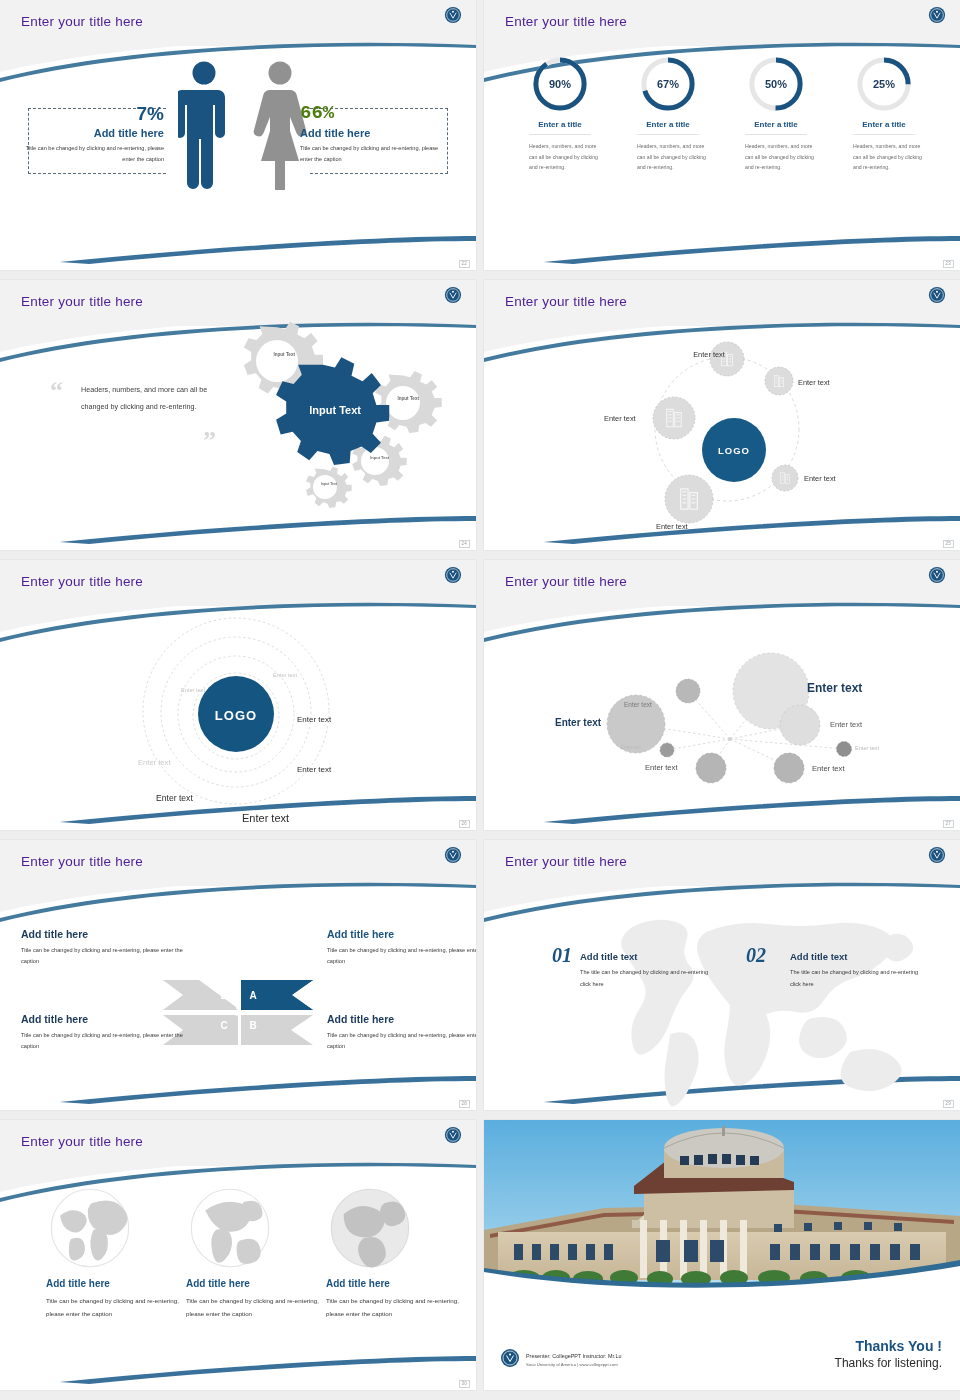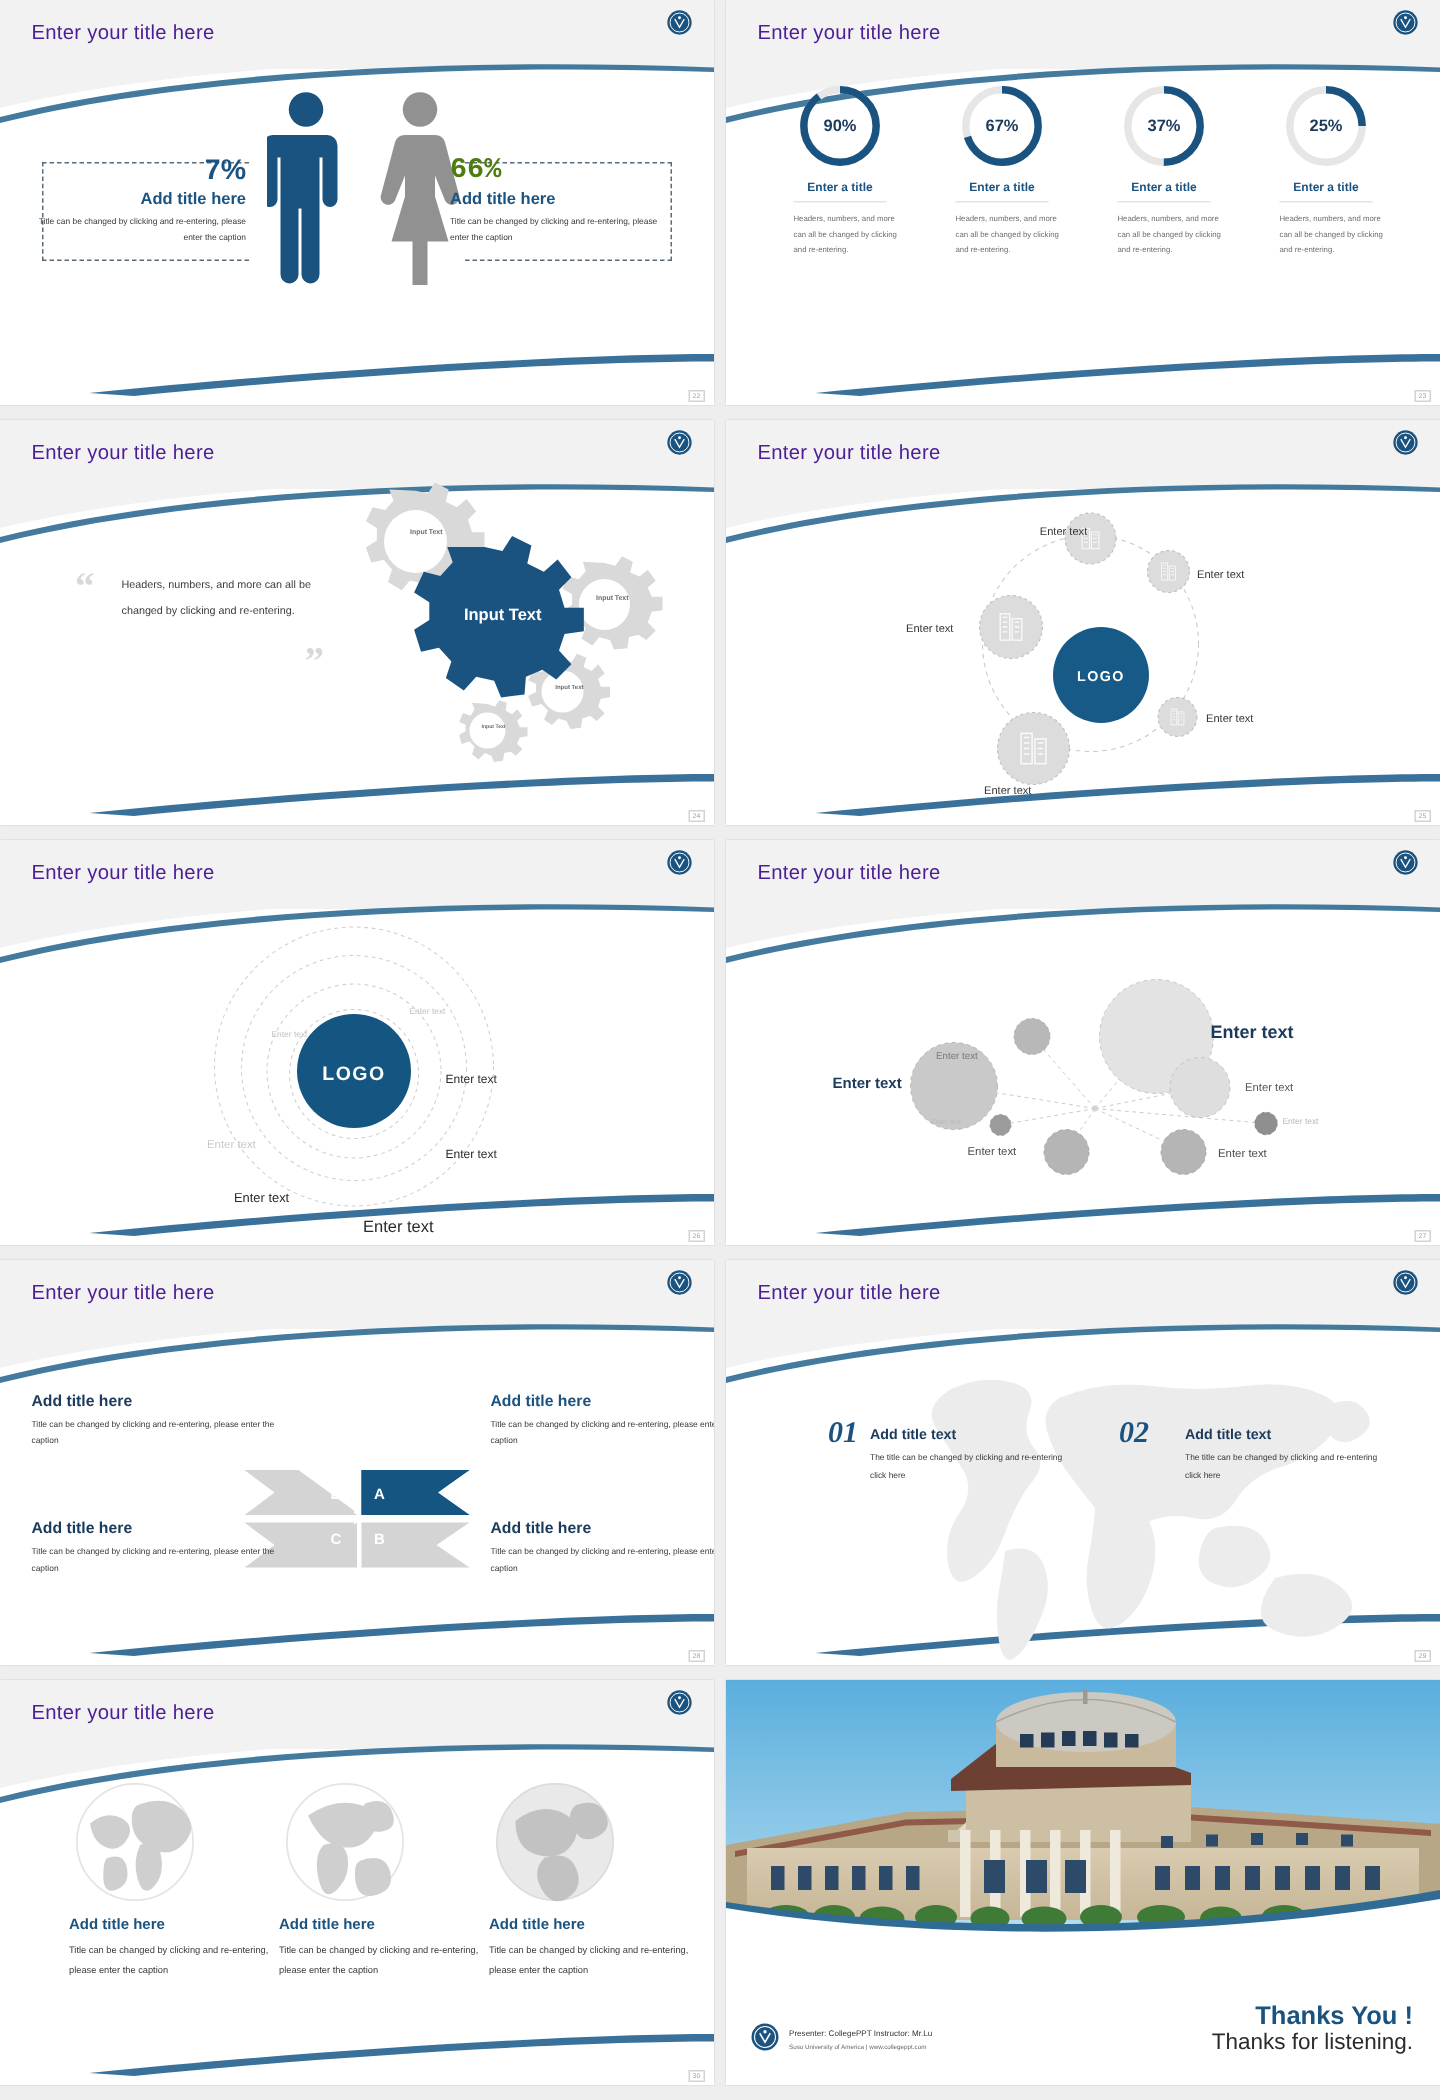--- a/index.html
+++ b/index.html
@@ -112,22 +112,22 @@
   .globe-h{ font-size:10px; font-weight:bold; color:#1b5380; margin-top:6px; }
   .globe-p{ font-size:6.2px; color:#3a3a3a; line-height:2.1; margin-top:5px; }
 
   
   .photo-slide{ background:#ffffff; position:relative; }
   .sky{ position:absolute; left:0; top:0; width:100%; height:172px; }
   .thanks-area{ position:absolute; left:0; bottom:0; width:100%; height:100px; background:#fff; }
   .presenter-logo{ position:absolute; left:16px; bottom:22px; width:20px; height:20px; }
   .presenter-1{ position:absolute; left:42px; bottom:31px; font-size:5.4px; color:#333; white-space:nowrap; }
   .presenter-2{ position:absolute; left:42px; bottom:23px; font-size:4.2px; color:#666; white-space:nowrap; }
-  .thanks-1{ position:absolute; right:18px; bottom:36px; font-size:17px; font-weight:bold; color:#1b5380; white-space:nowrap;}
-  .thanks-2{ position:absolute; right:18px; bottom:20px; font-size:15px; color:#2b2b2b; white-space:nowrap;}
+  .thanks-1{ position:absolute; right:18px; bottom:36px; font-size:14px; font-weight:bold; color:#1b5380; white-space:nowrap;}
+  .thanks-2{ position:absolute; right:18px; bottom:20px; font-size:12px; color:#2b2b2b; white-space:nowrap;}
 </style>
 </head>
 <body>
 
 <div class="grid">
 
   <div class="cell">
     <div class="slide">
       <div class="hdr"></div>
       <svg class="swoosh" viewBox="0 0 480 270" preserveAspectRatio="none">
@@ -217,21 +217,21 @@
             <div class="donut-rule"></div>
             <div class="donut-desc">Headers, numbers, and more can all be changed by clicking and re-entering.</div>
           </div>
 
           <div class="donut-col">
             <div class="donut">
               <svg viewBox="0 0 36 36" width="56" height="56">
                 <circle cx="18" cy="18" r="15.5" fill="none" stroke="#e6e6e6" stroke-width="3.2"></circle>
                 <circle cx="18" cy="18" r="15.5" fill="none" stroke="#1b5380" stroke-width="3.2" stroke-dasharray="48.7 97.39" stroke-linecap="butt" transform="rotate(-90 18 18)"></circle>
               </svg>
-              <div class="num">37%</div>
+              <div class="num">50%</div>
             </div>
             <div class="donut-title">Enter a title</div>
             <div class="donut-rule"></div>
             <div class="donut-desc">Headers, numbers, and more can all be changed by clicking and re-entering.</div>
           </div>
 
           <div class="donut-col">
             <div class="donut">
               <svg viewBox="0 0 36 36" width="56" height="56">
                 <circle cx="18" cy="18" r="15.5" fill="none" stroke="#e6e6e6" stroke-width="3.2"></circle>

